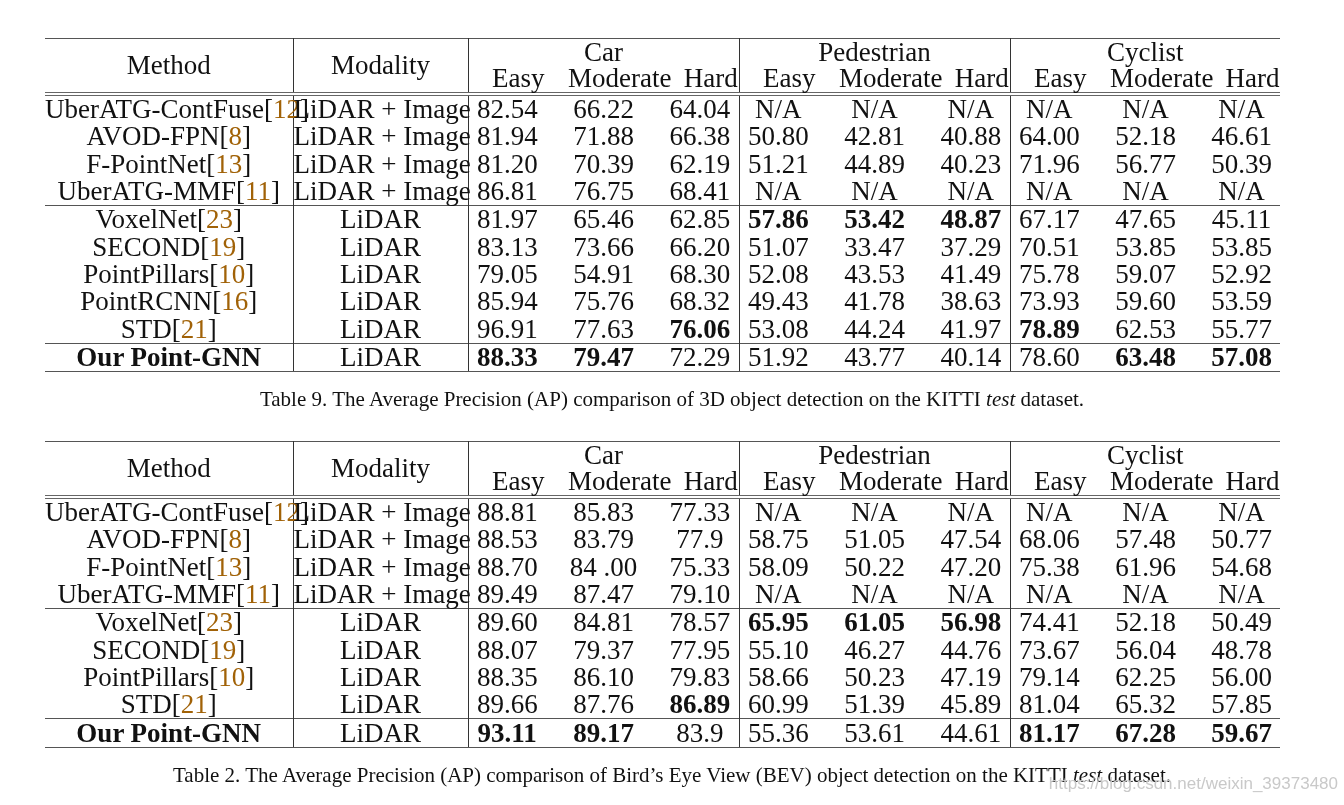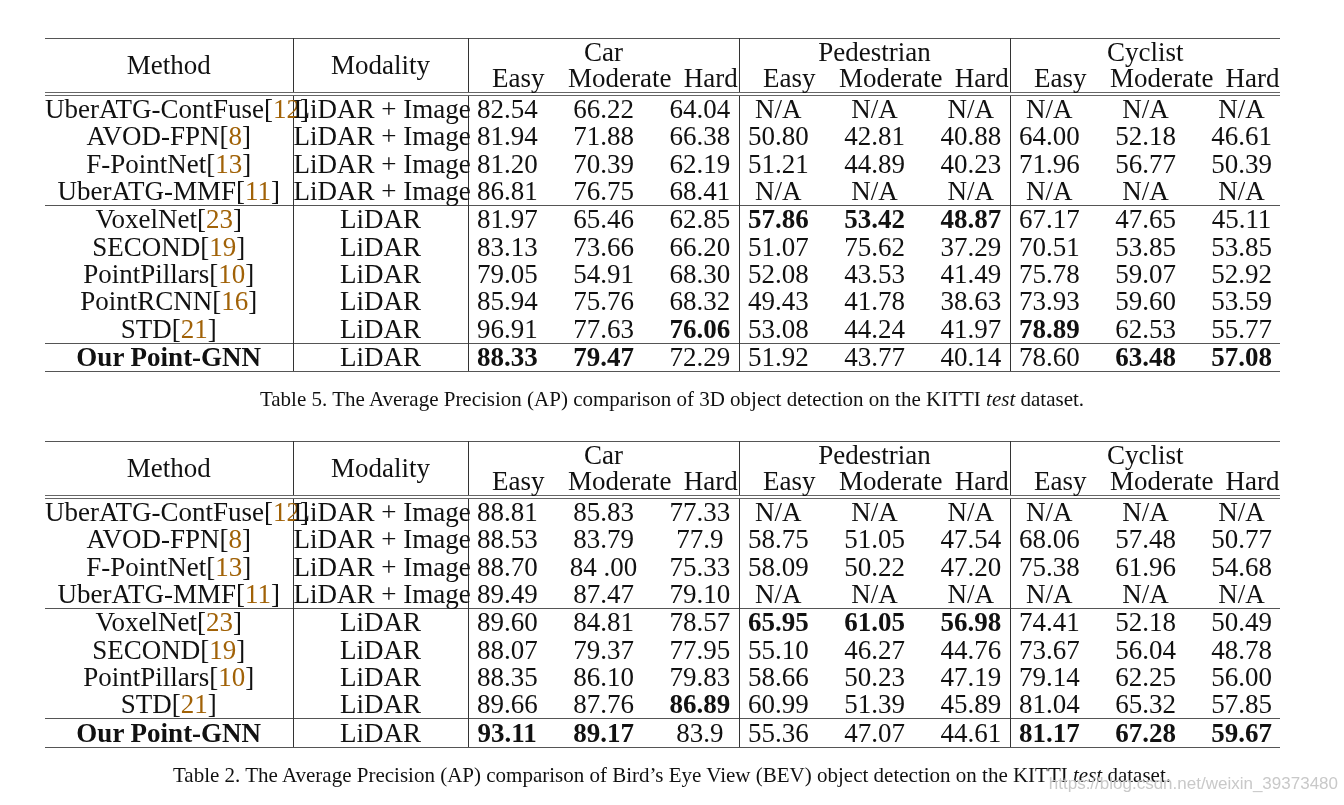--- a/index.html
+++ b/index.html
@@ -147,21 +147,21 @@
           <td class="">47.65</td>
           <td class="">45.11</td>
         </tr>
         <tr class="">
           <td class="vr"><span>SECOND</span><span>[</span><span class="cite">19</span><span>]</span></td>
           <td class="vr">LiDAR</td>
           <td class="">83.13</td>
           <td class="">73.66</td>
           <td class="vr">66.20</td>
           <td class="">51.07</td>
-          <td class="">75.62</td>
+          <td class="">33.47</td>
           <td class="vr">37.29</td>
           <td class="">70.51</td>
           <td class="">53.85</td>
           <td class="">53.85</td>
         </tr>
         <tr class="">
           <td class="vr"><span>PointPillars</span><span>[</span><span class="cite">10</span><span>]</span></td>
           <td class="vr">LiDAR</td>
           <td class="">79.05</td>
           <td class="">54.91</td>
@@ -208,21 +208,21 @@
           <td class="">51.92</td>
           <td class="">43.77</td>
           <td class="vr">40.14</td>
           <td class="">78.60</td>
           <td class="b">63.48</td>
           <td class="b">57.08</td>
         </tr>
       </tbody>
     </table>
   </div>
-<div class="caption" id="c1"><span>Table 5. The Average Precision (AP) comparison of 3D object detection on the KITTI </span><i>test</i><span> dataset.</span></div>
+<div class="caption" id="c1"><span>Table 9. The Average Precision (AP) comparison of 3D object detection on the KITTI </span><i>test</i><span> dataset.</span></div>
 
 <div class="tbl-wrap" id="t2">
     <table class="top">
       <colgroup>
         <col class="cm">
         <col class="cmod">
         <col class="c1">
         <col class="c2">
         <col class="c3">
         <col class="p1">
@@ -357,21 +357,21 @@
           <td class="">65.32</td>
           <td class="">57.85</td>
         </tr>
         <tr class="sep last">
           <td class="vr b"><span>Our Point-GNN</span></td>
           <td class="vr">LiDAR</td>
           <td class="b">93.11</td>
           <td class="b">89.17</td>
           <td class="vr">83.9</td>
           <td class="">55.36</td>
-          <td class="">47.07</td>
+          <td class="">53.61</td>
           <td class="vr">44.61</td>
           <td class="b">81.17</td>
           <td class="b">67.28</td>
           <td class="b">59.67</td>
         </tr>
       </tbody>
     </table>
   </div>
 <div class="caption" id="c2"><span>Table 2. The Average Precision (AP) comparison of Bird’s Eye View (BEV) object detection on the KITTI </span><i>test</i><span> dataset.</span></div>
 

